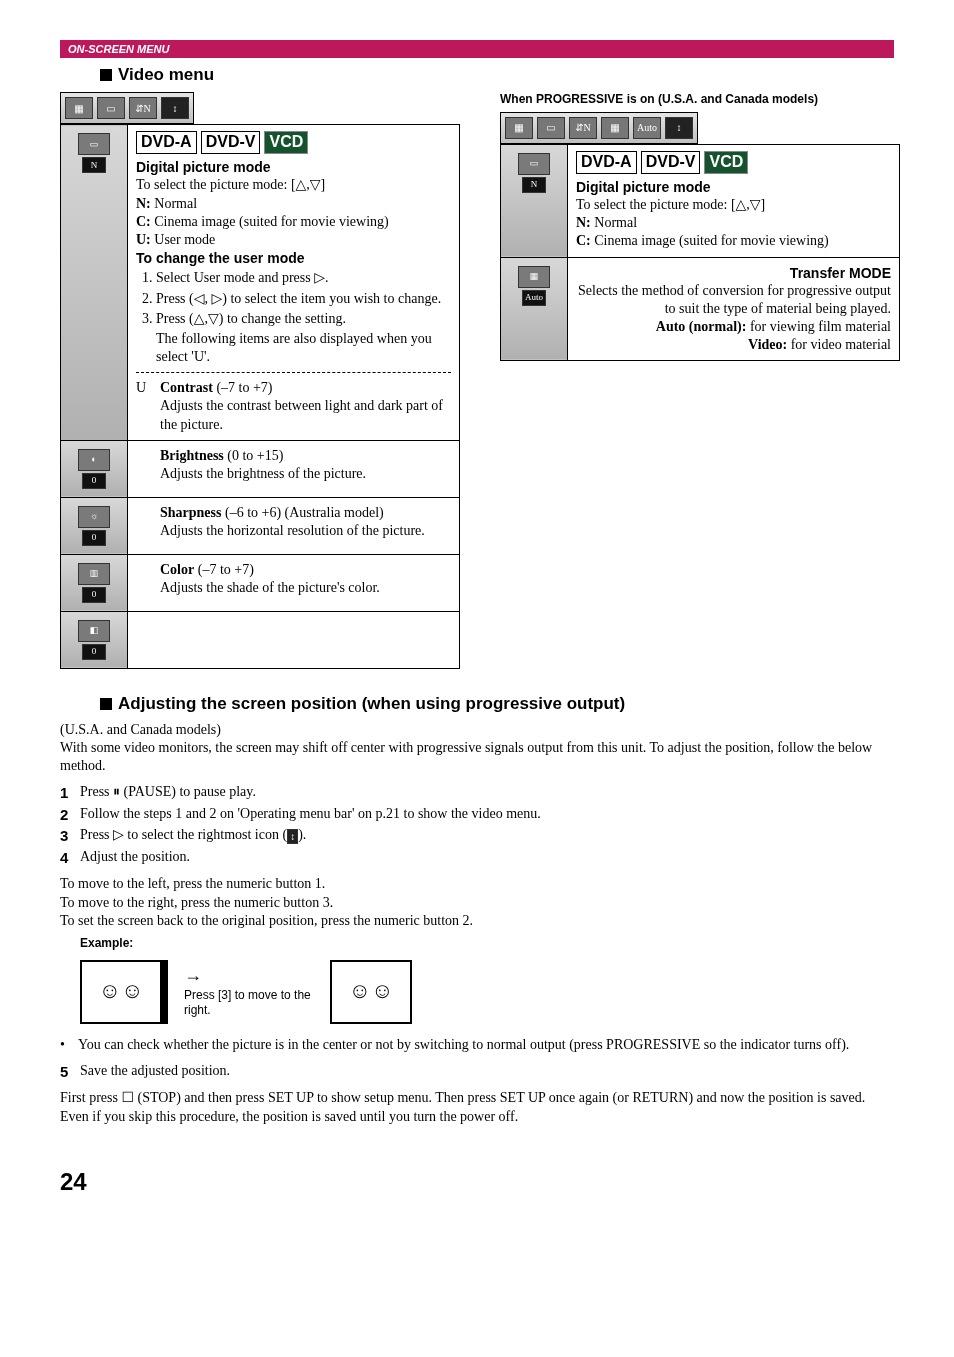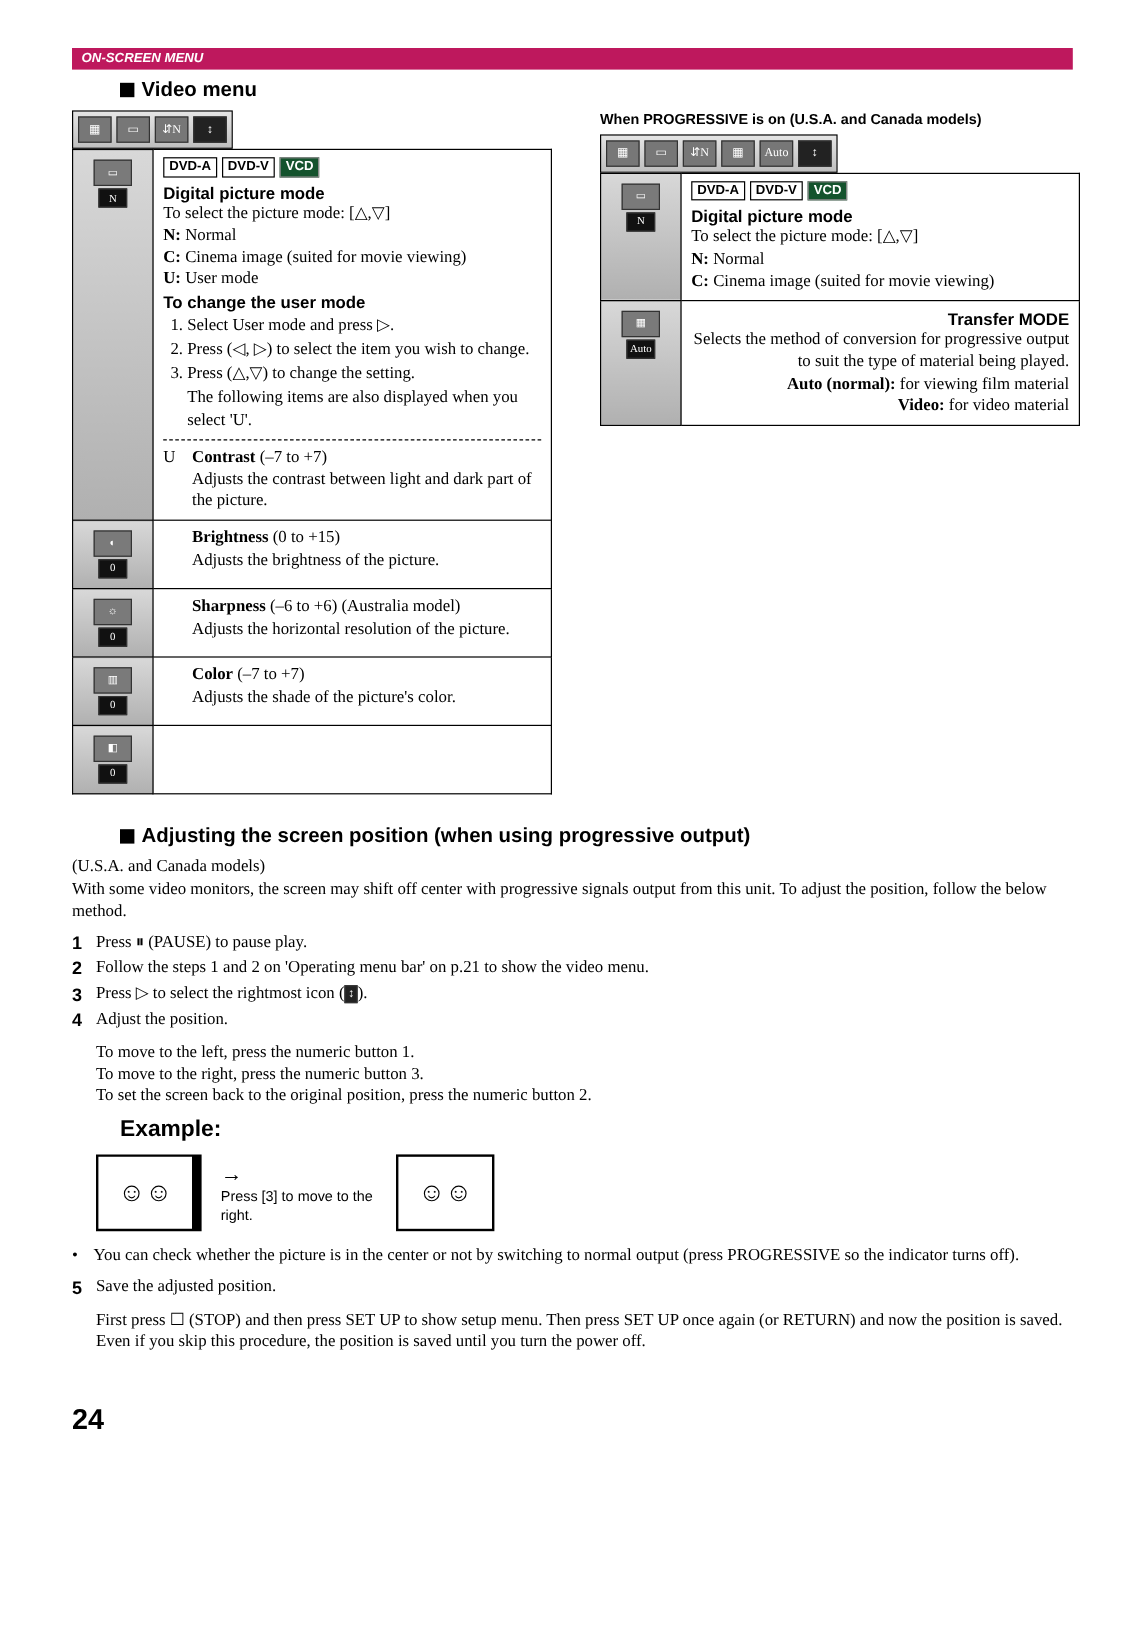--- a/index.html
+++ b/index.html
@@ -96,21 +96,21 @@
     margin-top:0;
     background:#111;
     color:#fff;
     font-size:9px;
   }
   .badges { display:flex; gap:4px; flex-wrap:wrap; margin-bottom:4px; }
   .badge {
     border: 1px solid #000;
     font-family: Arial, sans-serif;
     font-weight: bold;
-    font-size: 11px;
+    font-size: 16px;
     padding: 0 4px;
     background: #fff;
   }
   .badge.inverted {
     background: #14532d;
     color: #fff;
     border-color: #888;
   }
   .bold { font-weight: bold; }
   .sans-bold { font-family: Arial, sans-serif; font-weight: bold; }
@@ -126,22 +126,22 @@
     font-weight: bold;
     font-size: 12px;
     margin-bottom: 4px;
   }
   .subtitle-small { font-family:"Times New Roman",serif; font-size:14px; }
   .adjust-section { margin-top: 24px; }
   .big-steps { list-style:none; padding-left:0; margin:8px 0;}
   .big-steps > li { display:flex; margin-bottom:2px; }
   .big-steps .n { font-family:Arial,sans-serif; font-weight:bold; font-size:15px; width:20px; flex:none; }
   .big-steps .t { flex:1; }
-  .indent { margin-left: 20px; }
-  .example-label { font-family:Arial,sans-serif; font-weight:bold; font-size:19px; margin-top:6px;padding-left:20px;}
+  .indent { }
+  .example-label { font-family:Arial,sans-serif; font-weight:bold; font-size:12px; margin-top:6px;padding-left:20px;}
   .example-row { display:flex; align-items:center; gap:16px; margin:8px 0 12px 20px; }
   .example-box {
     border: 2px solid #000;
     width: 78px; height:60px;
     background:#fff;
     display:flex; align-items:center; justify-content:center;
     font-size:22px;
   }
   .example-box.offset { border-right-width:8px; }
   .example-caption { font-size:12px; font-family:Arial,sans-serif; max-width:130px; }

